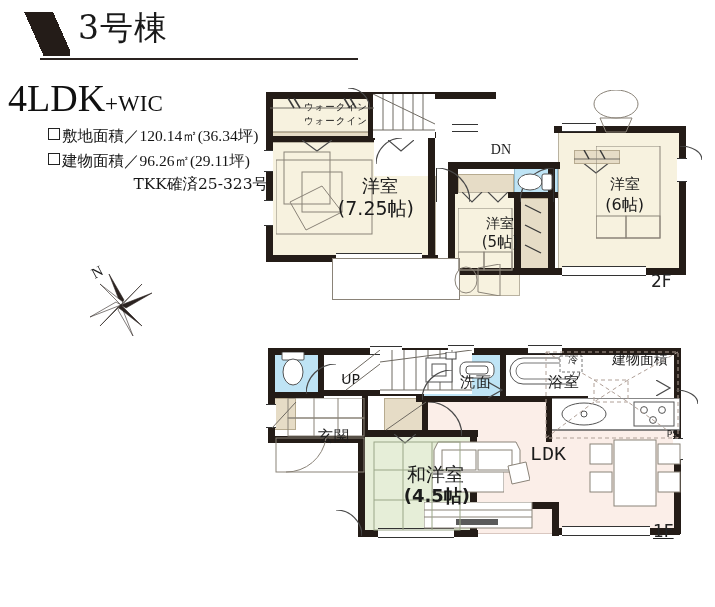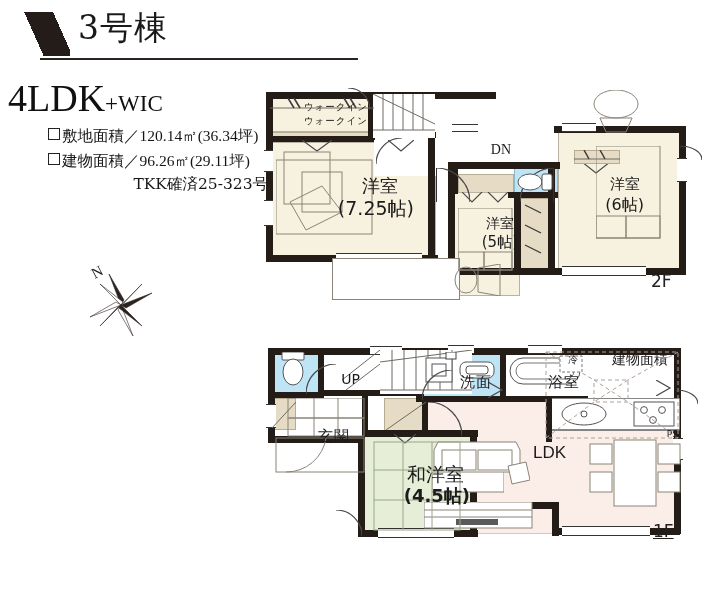--- a/index.html
+++ b/index.html
@@ -469,21 +469,21 @@
 
     <div class="lbl jp" style="left:28px;top:86px;width:60px;font-size:15px;letter-spacing:1px;">玄関</div>
 
     <div class="lbl jp" style="left:168px;top:32px;width:62px;font-size:15px;letter-spacing:1px;">洗面</div>
 
     <div class="lbl jp" style="left:252px;top:32px;width:66px;font-size:15px;letter-spacing:1px;">浴室</div>
 
     <div class="lbl jp" style="left:108px;top:122px;width:94px;font-size:19px;">和洋室</div>
     <div class="lbl" style="left:102px;top:144px;width:106px;font-size:18px;font-weight:bold;">(4.5帖)</div>
 
-    <div class="lbl" style="left:246px;top:102px;width:58px;font-size:17px;font-family:Liberation Sans, sans-serif;">LDK</div>
+    <div class="lbl" style="left:246px;top:102px;width:58px;font-size:20px;font-family:Liberation Mono, monospace;">LDK</div>
 
     <div class="lbl jp" style="left:326px;top:10px;width:80px;font-size:14px;letter-spacing:0px;">建物面積</div>
     <div class="lbl jp" style="left:298px;top:13px;width:18px;font-size:10px;">冷</div>
     <div class="lbl" style="left:396px;top:88px;width:20px;font-size:9px;font-family:'DejaVu Sans',sans-serif;">PS</div>
   </div>
 
   <div class="floorlbl" style="left:653px;top:521px;text-decoration:underline;">1F</div>
 
 </div>
 

